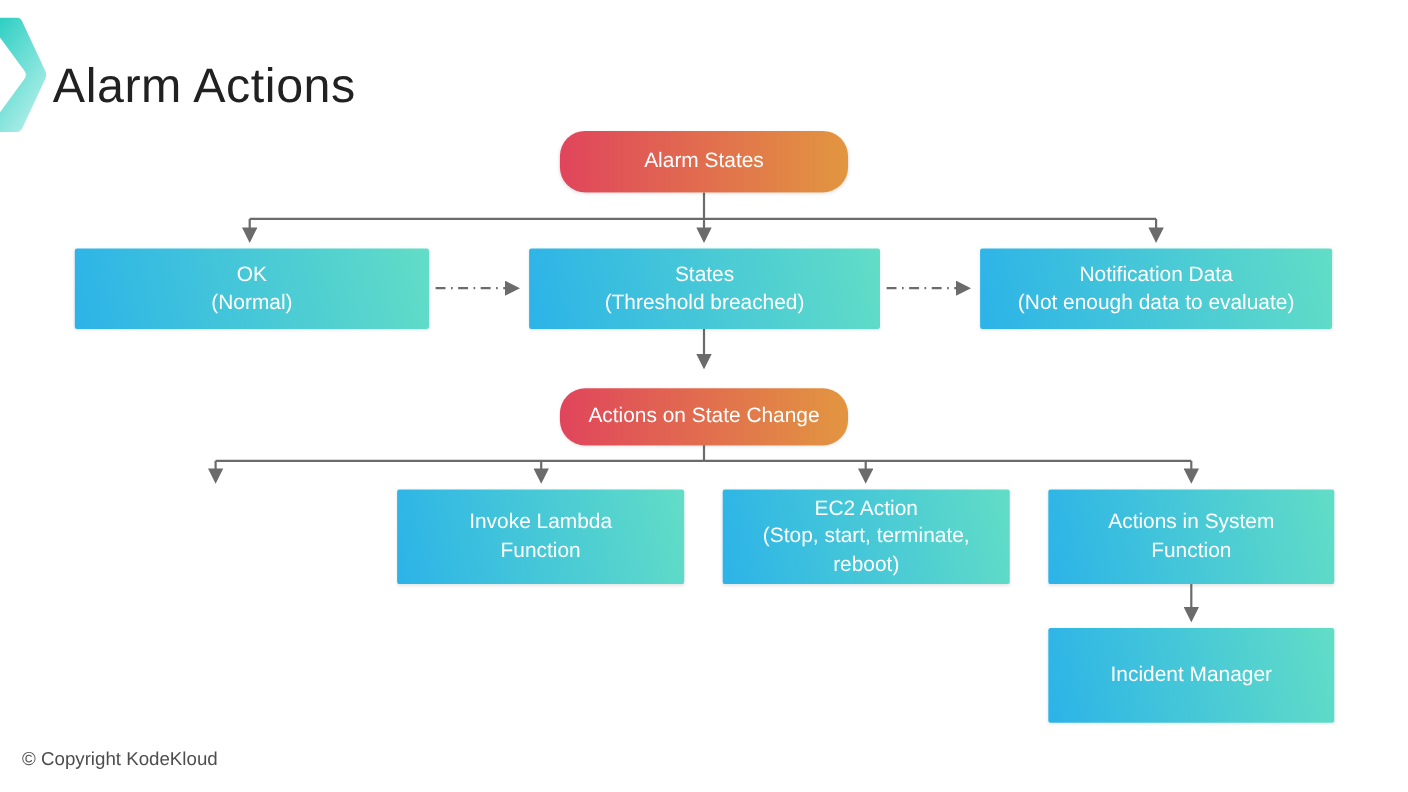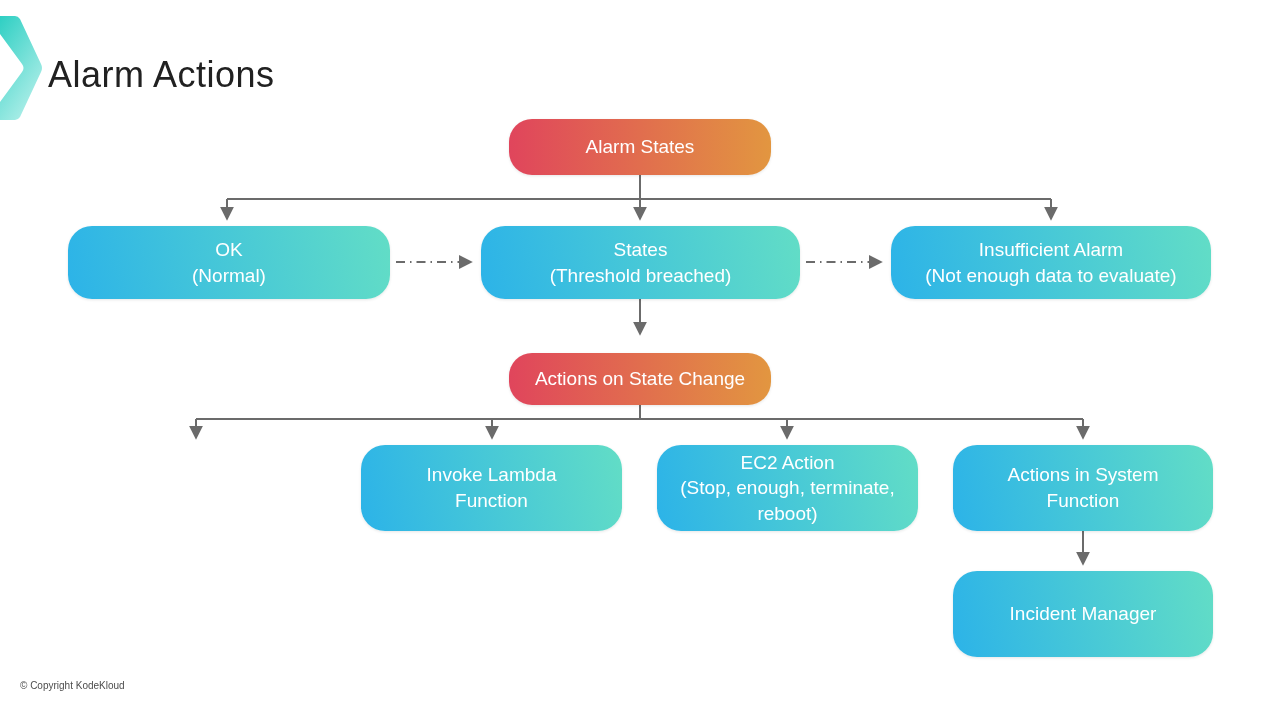--- a/index.html
+++ b/index.html
@@ -18,21 +18,21 @@
     position: relative;
     width: 1280px;
     height: 720px;
     background: #ffffff;
     overflow: hidden;
   }
   .page-title {
     position: absolute;
     left: 48px;
     top: 54px;
-    font-size: 36px;
+    font-size: 44px;
     font-weight: normal;
     letter-spacing: 0.5px;
     color: var(--title-color);
   }
   .logo {
     position: absolute;
     left: 0;
     top: 16px;
   }
   .connectors {
@@ -53,35 +53,35 @@
   .node {
     position: absolute;
     display: flex;
     flex-direction: column;
     align-items: center;
     justify-content: center;
     color: #ffffff;
     text-align: center;
     font-size: 19px;
     line-height: 1.35;
-    border-radius: 24px;
+    border-radius: 2px;
     box-shadow: 0 1px 3px rgba(0,0,0,0.10);
   }
   .node.red {
     background: linear-gradient(90deg, var(--red-grad-start), var(--red-grad-end));
     border-radius: 23px;
   }
   .node.cyan {
     background: linear-gradient(78deg, var(--cyan-grad-start), var(--cyan-grad-end));
   }
   .copyright {
     position: absolute;
     left: 20px;
     top: 680px;
-    font-size: 10px;
+    font-size: 17px;
     color: var(--copyright-color);
   }
 </style>
 </head>
 <body>
 
 <div class="slide">
 
   <svg class="connectors" viewBox="0 0 1280 720" xmlns="http://www.w3.org/2000/svg">
     <defs>
@@ -129,35 +129,35 @@
 
   <div class="node cyan" style="left:68px;top:226px;width:322px;height:73px">
     <span>OK</span>
     <span>(Normal)</span>
   </div>
   <div class="node cyan" style="left:481px;top:226px;width:319px;height:73px">
     <span>States</span>
     <span>(Threshold breached)</span>
   </div>
   <div class="node cyan" style="left:891px;top:226px;width:320px;height:73px">
-    <span>Insufficient Alarm</span>
+    <span>Notification Data</span>
     <span>(Not enough data to evaluate)</span>
   </div>
 
   <div class="node red" style="left:509px;top:353px;width:262px;height:52px">
     <span>Actions on State Change</span>
   </div>
 
   <div class="node cyan" style="left:361px;top:445px;width:261px;height:86px">
     <span>Invoke Lambda</span>
     <span>Function</span>
   </div>
   <div class="node cyan" style="left:657px;top:445px;width:261px;height:86px">
     <span>EC2 Action</span>
-    <span>(Stop, enough, terminate,</span>
+    <span>(Stop, start, terminate,</span>
     <span>reboot)</span>
   </div>
   <div class="node cyan" style="left:953px;top:445px;width:260px;height:86px">
     <span>Actions in System</span>
     <span>Function</span>
   </div>
 
   <div class="node cyan" style="left:953px;top:571px;width:260px;height:86px">
     <span>Incident Manager</span>
   </div>

